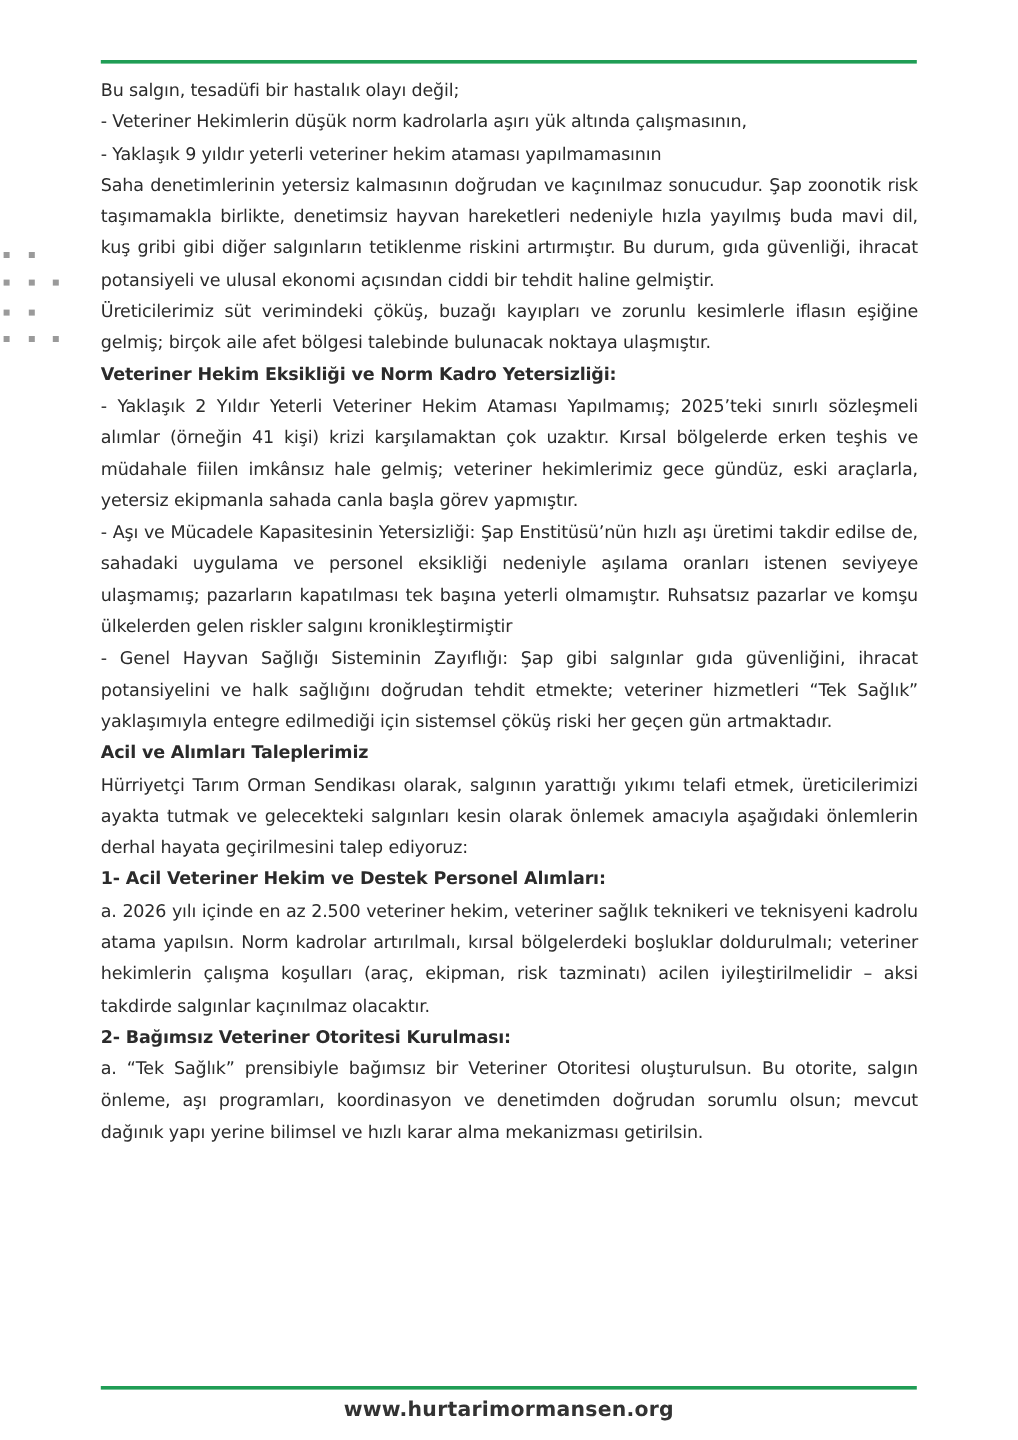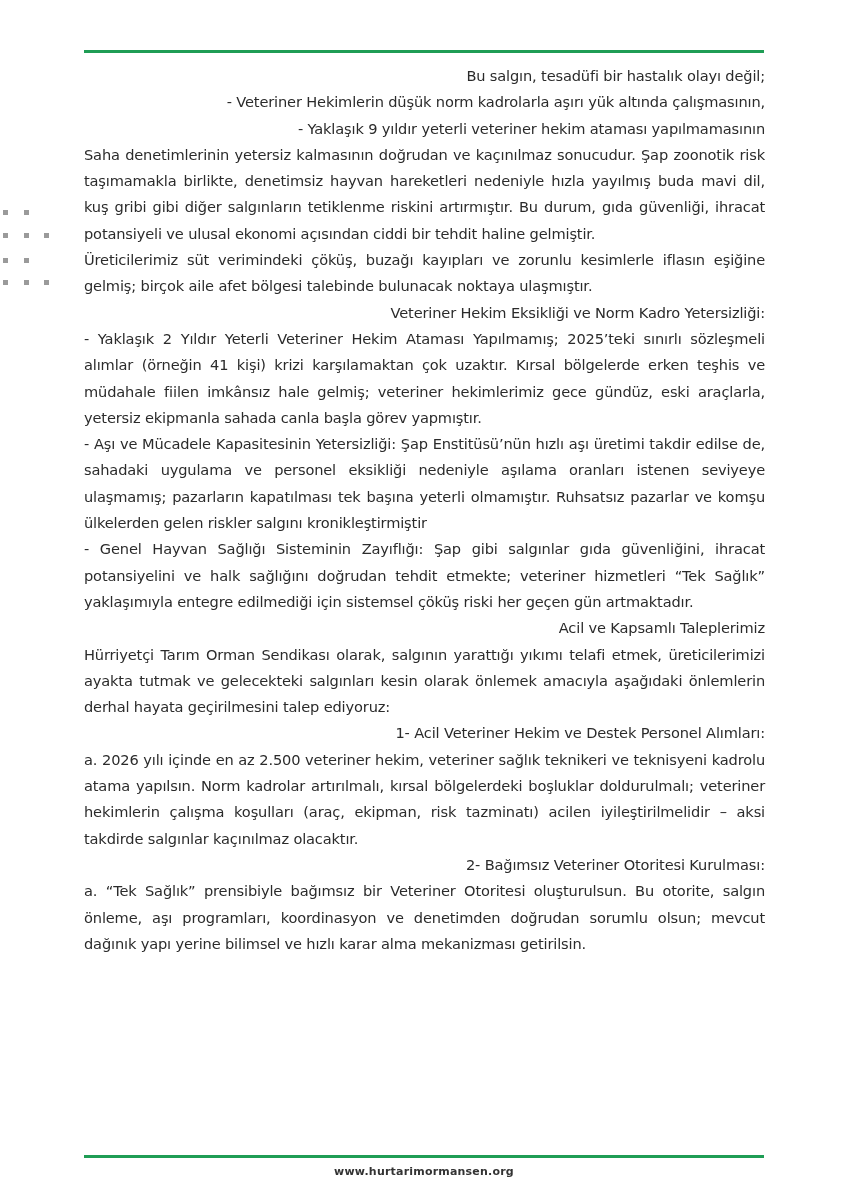--- a/index.html
+++ b/index.html
@@ -43,30 +43,30 @@
       top: 63px;
       width: 681px;
       font-size: 14.6px;
       line-height: 26.3px;
       letter-spacing: -0.15px;
     }
     .content p {
       margin: 0;
       text-align: justify;
     }
-    .content p.left { text-align: right; }
-    .content .bold { font-weight: normal; }
+    .content p.left { text-align: left; }
+    .content .bold { font-weight: bold; }
 
     .footer-url {
       position: absolute;
       left: 0;
       width: 848px;
       top: 1165px;
       text-align: center;
-      font-size: 11px;
+      font-size: 17px;
       font-weight: bold;
       color: #333333;
       letter-spacing: 0.2px;
     }
   </style>
 </head>
 <body>
 
 <div class="rule top"></div>
 
@@ -86,21 +86,21 @@
 <div class="content">
   <p class="left">Bu salgın, tesadüfi bir hastalık olayı değil;</p>
   <p class="left">- Veteriner Hekimlerin düşük norm kadrolarla aşırı yük altında çalışmasının,</p>
   <p class="left">- Yaklaşık 9 yıldır yeterli veteriner hekim ataması yapılmamasının</p>
   <p>Saha denetimlerinin yetersiz kalmasının doğrudan ve kaçınılmaz sonucudur. Şap zoonotik risk taşımamakla birlikte, denetimsiz hayvan hareketleri nedeniyle hızla yayılmış buda mavi dil, kuş gribi gibi diğer salgınların tetiklenme riskini artırmıştır. Bu durum, gıda güvenliği, ihracat potansiyeli ve ulusal ekonomi açısından ciddi bir tehdit haline gelmiştir.</p>
   <p>Üreticilerimiz süt verimindeki çöküş, buzağı kayıpları ve zorunlu kesimlerle iflasın eşiğine gelmiş; birçok aile afet bölgesi talebinde bulunacak noktaya ulaşmıştır.</p>
   <p class="left bold">Veteriner Hekim Eksikliği ve Norm Kadro Yetersizliği:</p>
   <p>- Yaklaşık 2 Yıldır Yeterli Veteriner Hekim Ataması Yapılmamış; 2025’teki sınırlı sözleşmeli alımlar (örneğin 41 kişi) krizi karşılamaktan çok uzaktır. Kırsal bölgelerde erken teşhis ve müdahale fiilen imkânsız hale gelmiş; veteriner hekimlerimiz gece gündüz, eski araçlarla, yetersiz ekipmanla sahada canla başla görev yapmıştır.</p>
   <p>- Aşı ve Mücadele Kapasitesinin Yetersizliği: Şap Enstitüsü’nün hızlı aşı üretimi takdir edilse de, sahadaki uygulama ve personel eksikliği nedeniyle aşılama oranları istenen seviyeye ulaşmamış; pazarların kapatılması tek başına yeterli olmamıştır. Ruhsatsız pazarlar ve komşu ülkelerden gelen riskler salgını kronikleştirmiştir</p>
   <p>- Genel Hayvan Sağlığı Sisteminin Zayıflığı: Şap gibi salgınlar gıda güvenliğini, ihracat potansiyelini ve halk sağlığını doğrudan tehdit etmekte; veteriner hizmetleri “Tek Sağlık” yaklaşımıyla entegre edilmediği için sistemsel çöküş riski her geçen gün artmaktadır.</p>
-  <p class="left bold">Acil ve Kapsamlı Taleplerimiz</p>
+  <p class="left bold">Acil ve Alımları Taleplerimiz</p>
   <p>Hürriyetçi Tarım Orman Sendikası olarak, salgının yarattığı yıkımı telafi etmek, üreticilerimizi ayakta tutmak ve gelecekteki salgınları kesin olarak önlemek amacıyla aşağıdaki önlemlerin derhal hayata geçirilmesini talep ediyoruz:</p>
   <p class="left bold">1- Acil Veteriner Hekim ve Destek Personel Alımları:</p>
   <p>a. 2026 yılı içinde en az 2.500 veteriner hekim, veteriner sağlık teknikeri ve teknisyeni kadrolu atama yapılsın. Norm kadrolar artırılmalı, kırsal bölgelerdeki boşluklar doldurulmalı; veteriner hekimlerin çalışma koşulları (araç, ekipman, risk tazminatı) acilen iyileştirilmelidir – aksi takdirde salgınlar kaçınılmaz olacaktır.</p>
   <p class="left bold">2- Bağımsız Veteriner Otoritesi Kurulması:</p>
   <p>a. “Tek Sağlık” prensibiyle bağımsız bir Veteriner Otoritesi oluşturulsun. Bu otorite, salgın önleme, aşı programları, koordinasyon ve denetimden doğrudan sorumlu olsun; mevcut dağınık yapı yerine bilimsel ve hızlı karar alma mekanizması getirilsin.</p>
 </div>
 
 <div class="rule bottom"></div>
 
 <div class="footer-url">www.hurtarimormansen.org</div>

